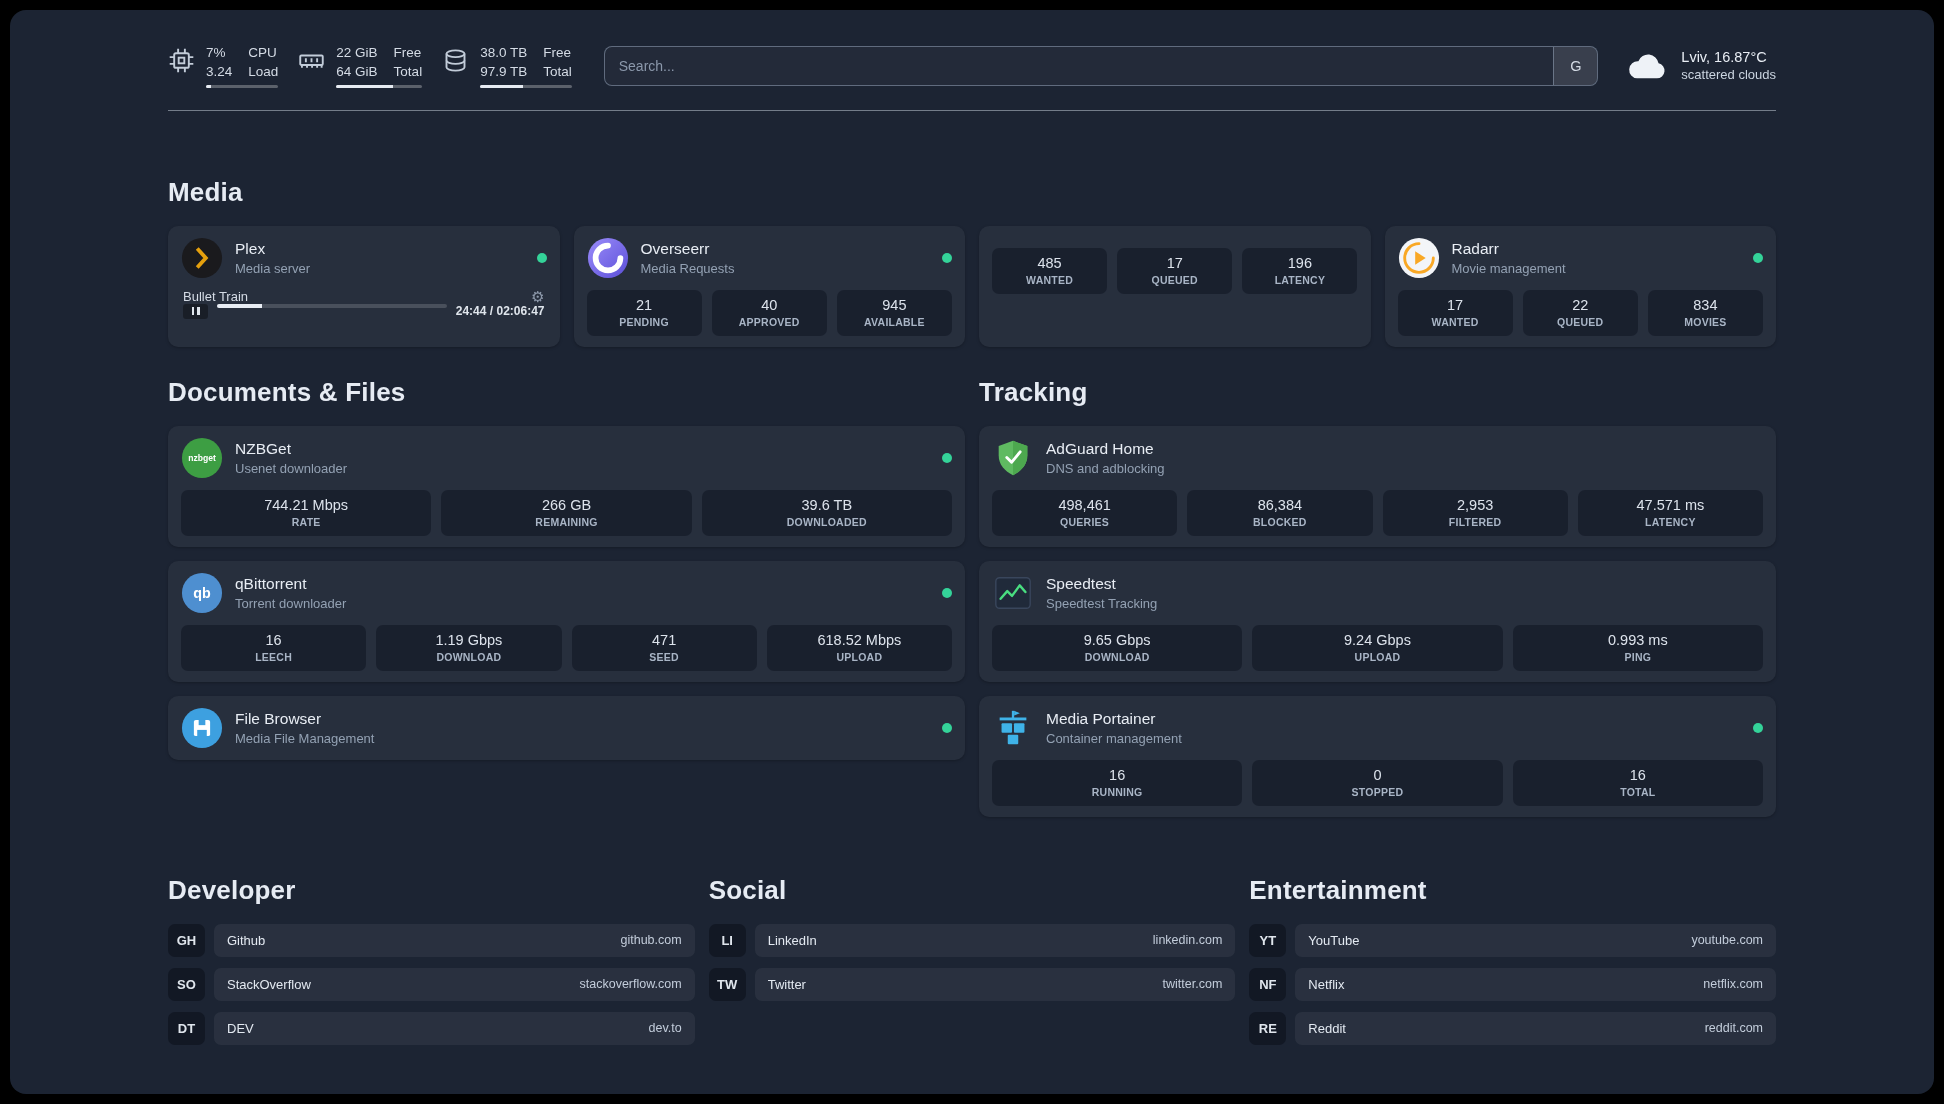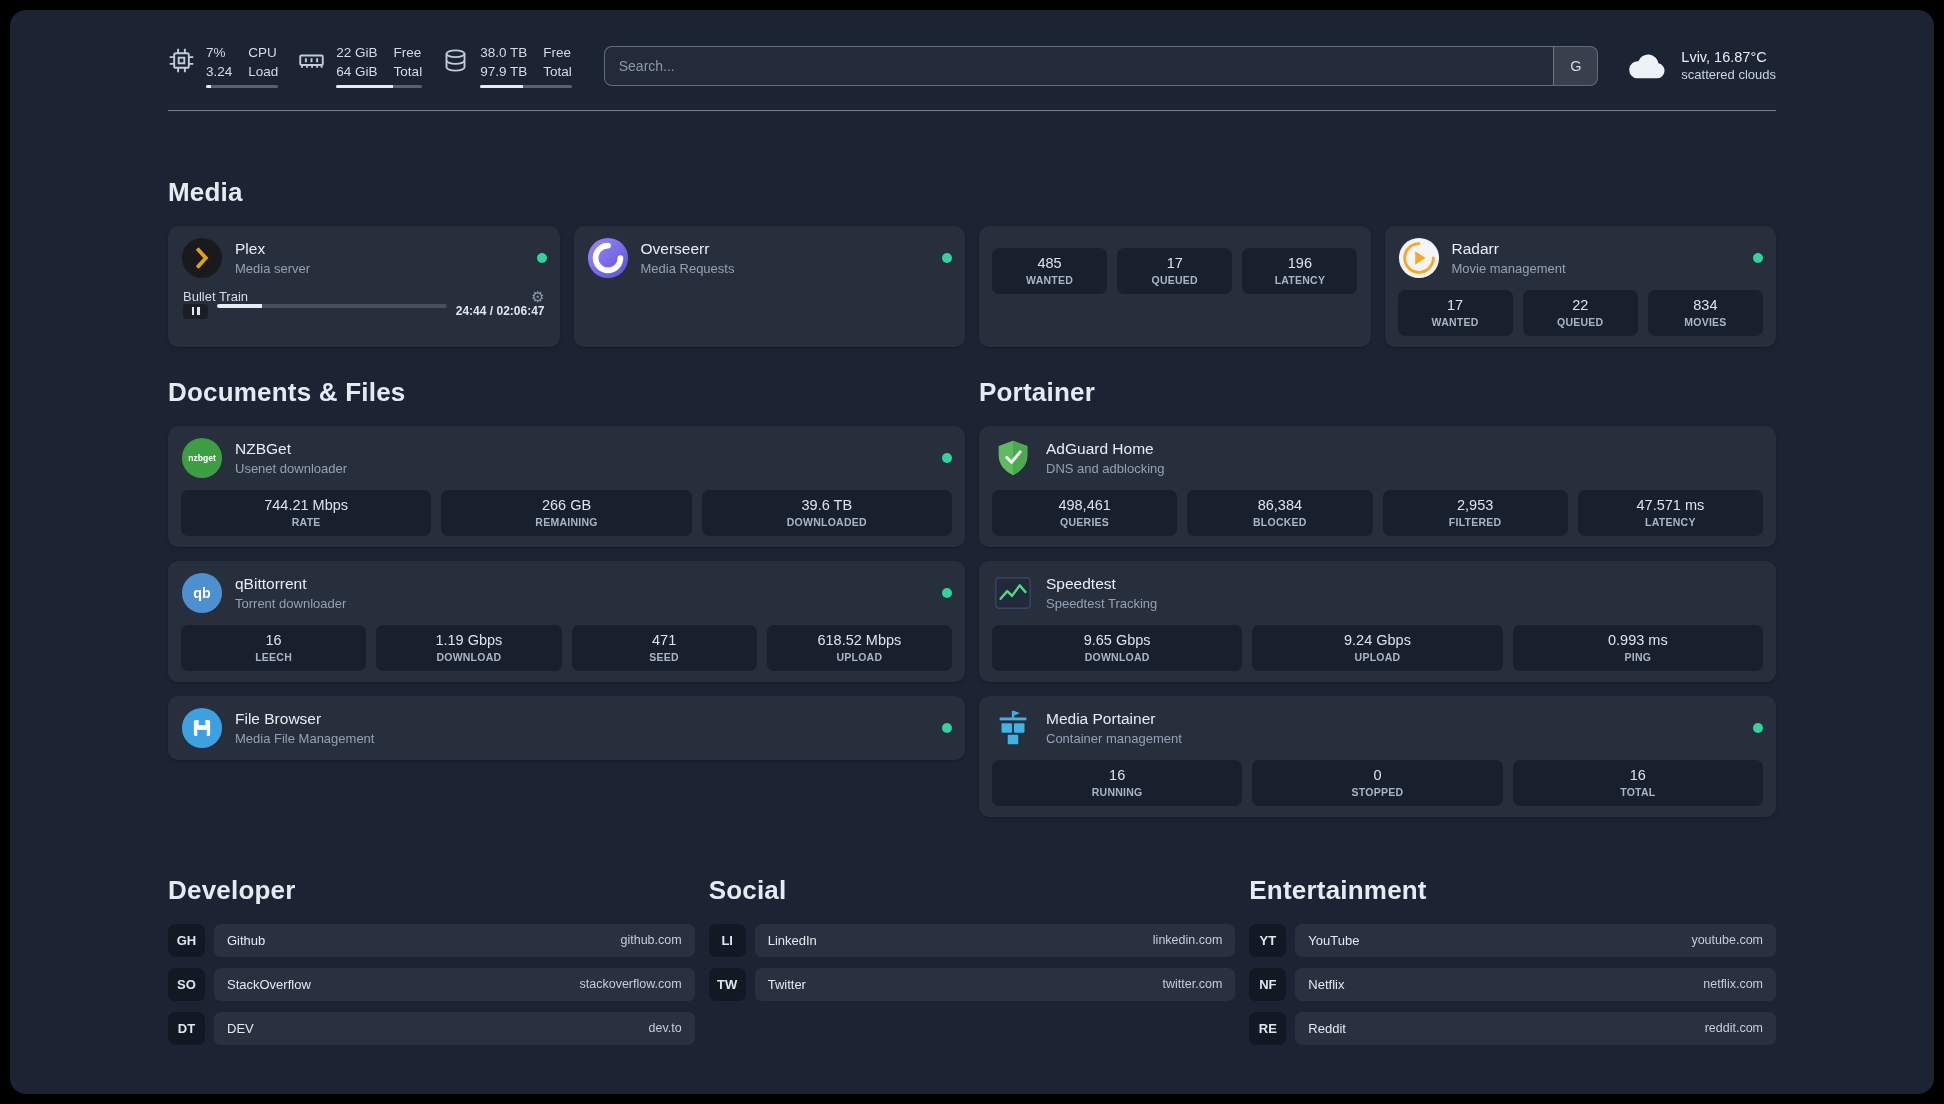--- a/index.html
+++ b/index.html
@@ -221,20 +221,34 @@
                 <circle cx="22" cy="22" r="21" fill="url(#ovg)"></circle>
                 <path d="M22 9a13 13 0 1 0 13 13" stroke="#fff" stroke-width="6" fill="none" stroke-linecap="round"></path>
               </svg>
           </span>
           <div>
             <div class="name">Overseerr</div>
             <div class="desc">Media Requests</div>
           </div>
           <span class="dot"></span>
         </div>
+        <div class="stats stats-3">
+          <div class="stat">
+            <div class="sv">21</div>
+              <div class="sl">PENDING</div>
+          </div>
+          <div class="stat">
+            <div class="sv">40</div>
+              <div class="sl">APPROVED</div>
+          </div>
+          <div class="stat">
+            <div class="sv">945</div>
+              <div class="sl">AVAILABLE</div>
+          </div>
+        </div>
       </div>
 
       <div class="card">
         <div class="stats stats-3">
           <div class="stat">
             <div class="sv">485</div>
               <div class="sl">WANTED</div>
           </div>
           <div class="stat">
             <div class="sv">17</div>
@@ -362,21 +376,21 @@
           <div>
             <div class="name">File Browser</div>
             <div class="desc">Media File Management</div>
           </div>
           <span class="dot"></span>
         </div>
       </div>
     </section>
 
     <section class="col">
-      <h2>Portainer</h2>
+      <h2>Tracking</h2>
 
       <div class="card">
         <div class="card-head">
           <span class="icon">
             <svg viewBox="0 0 44 44">
                 <path d="M22 4l15 5.5v10c0 9.5-6.3 16.4-15 20.5C13.3 35.9 7 29 7 19.5v-10z" fill="#5fba61"></path>
                 <path d="M22 4l15 5.5v10c0 9.5-6.3 16.4-15 20.5z" fill="#4da84f"></path>
                 <path d="M15.5 21.5l5 5 9-11" stroke="#fff" stroke-width="3" fill="none" stroke-linecap="round" stroke-linejoin="round"></path>
               </svg>
           </span>

